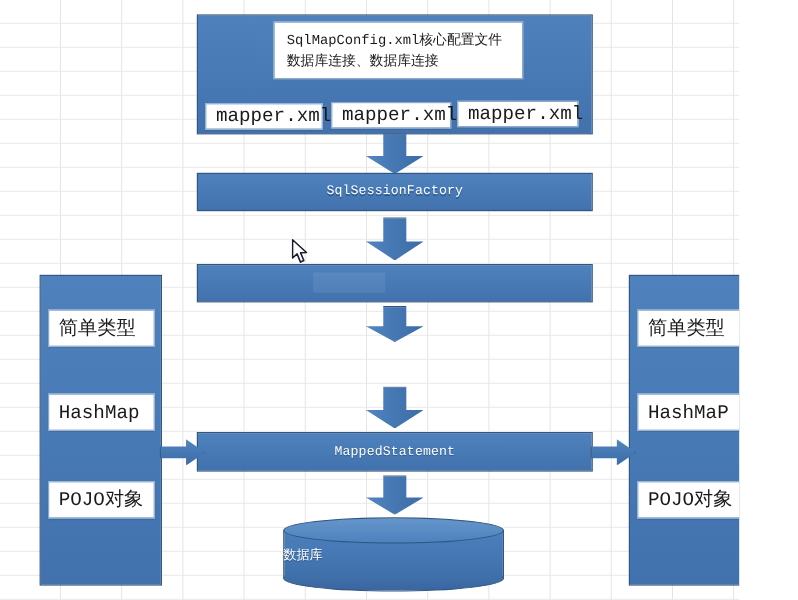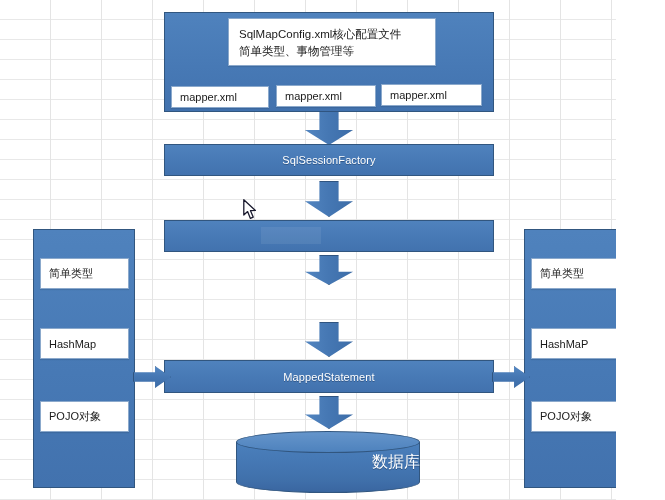--- a/index.html
+++ b/index.html
@@ -20,20 +20,21 @@
     position: relative;
     width: 616px;
     height: 500px;
     background-color: #ffffff;
     background-image:
       linear-gradient(to right, #e4e4e4 1px, transparent 1px),
       linear-gradient(to bottom, #e8e8e8 1px, transparent 1px);
     background-size: 51px 20px;
     background-position: -1px -1px;
     overflow: hidden;
+    font-family: Liberation Mono, monospace;
   }
 
   
   .blue-box {
     position: absolute;
     background: linear-gradient(to bottom, #4f82bd 0%, #4779b5 55%, #4272ae 100%);
     border: 1px solid #31567f;
     box-sizing: border-box;
   }
 
@@ -49,21 +50,21 @@
 
   
   .white-box {
     position: absolute;
     background: #ffffff;
     border: 1px solid #8ba9cc;
     box-sizing: border-box;
     display: flex;
     align-items: center;
     color: #1a1a1a;
-    font-size: 11px;
+    font-size: 16px;
     padding-left: 8px;
     box-shadow: 0 1px 1px rgba(0,0,0,0.10);
   }
   .white-box.multiline {
     display: block;
     padding: 7px 0 0 10px;
     line-height: 17px;
     font-size: 11.5px;
   }
   .white-box .line { display: block; white-space: nowrap; }
@@ -116,23 +117,23 @@
     background: linear-gradient(to bottom, #4476b2 0%, #3a66a0 100%);
     border: 1px solid #31567f;
     box-sizing: border-box;
     z-index: 0;
   }
   .cyl-label {
     position: absolute;
     left: 0; right: 0; top: 0; bottom: 0;
     display: flex;
     align-items: center;
-    justify-content: flex-end;
+    justify-content: flex-start;
     color: #ffffff;
-    font-size: 16px;
+    font-size: 11px;
     z-index: 3;
     text-shadow: 0 1px 0 rgba(20,45,80,0.5);
     border-radius: 19px;
   }
 
   
   .ghost-patch {
     position: absolute;
     background: rgba(255,255,255,0.075);
     pointer-events: none;
@@ -149,21 +150,21 @@
 </style>
 </head>
 <body>
 
 <div id="canvas">
 
   <div class="blue-box" style="left:164px; top:12px; width:330px; height:100px;"></div>
 
   <div class="white-box multiline" style="left:228px; top:18px; width:208px; height:48px;">
     <span class="line">SqlMapConfig.xml核心配置文件</span>
-    <span class="line">简单类型、事物管理等</span>
+    <span class="line">数据库连接、数据库连接</span>
   </div>
 
   <div class="white-box" style="left:171px; top:86px; width:98px; height:22px;">
     <span>mapper.xml</span>
   </div>
   <div class="white-box" style="left:276px; top:85px; width:100px; height:22px;">
     <span>mapper.xml</span>
   </div>
   <div class="white-box" style="left:381px; top:84px; width:101px; height:22px;">
     <span>mapper.xml</span>

